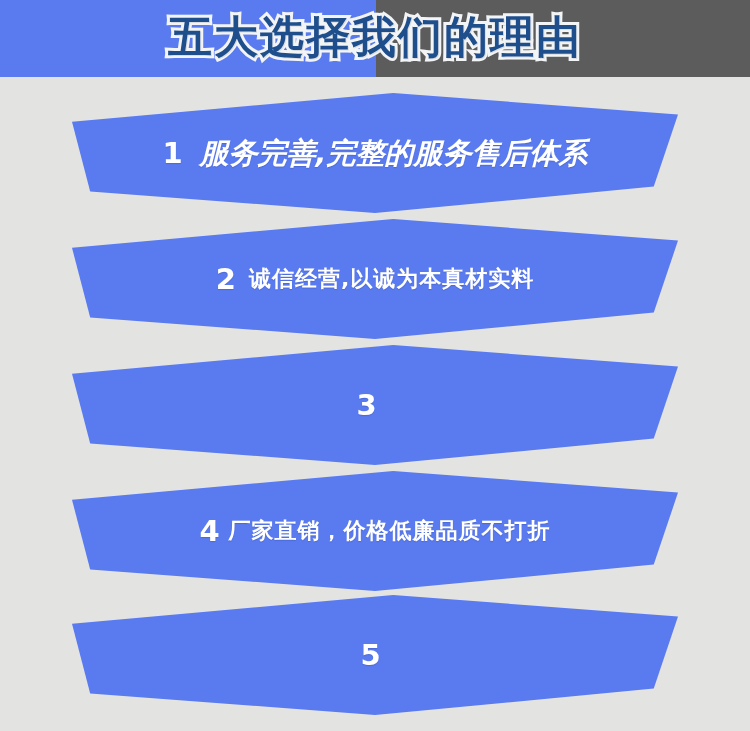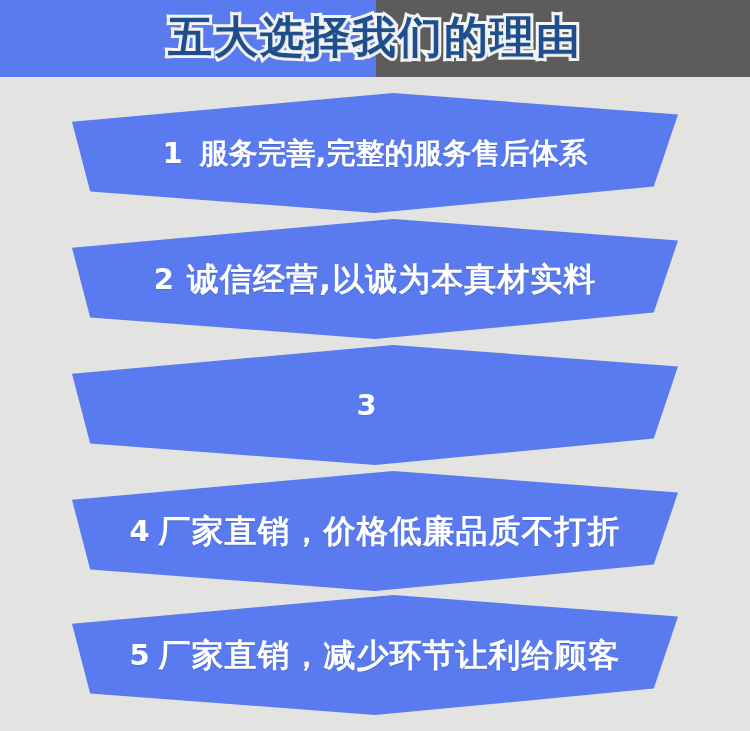--- a/index.html
+++ b/index.html
@@ -131,25 +131,25 @@
     white-space: nowrap;
     line-height: 1;
     text-shadow: 0 1px 1px rgba(20,40,120,0.20);
   }
   .banner-index {
     font-size: 29px;
     font-weight: bold;
     margin-right: 12px;
   }
   .banner-label {
-    font-size: 32px;
+    font-size: 22px;
     font-weight: bold;
   }
   
-  .row-0 .banner-label { font-size: 29px; letter-spacing: 0px; }
+  .row-0 .banner-label { font-size: 29px; letter-spacing: 0px; font-style: italic; }
   .row-0 .banner-index { margin-right: 16px; }
   .row-2 .banner-index { margin-right: 16px; }
   .row-3 .banner-index { margin-right: 8px; }
   .row-4 .banner-index { margin-right: 8px; }
 </style>
 </head>
 <body>
 
 <div class="header">
   <div class="header-bg-blue"></div>
@@ -196,18 +196,17 @@
         <span class="banner-label">厂家直销，价格低廉品质不打折</span>
       </div>
     </div>
   </div>
 
   <div class="row row-4">
     <div class="banner">
       <div class="banner-shape"></div>
       <div class="banner-text">
         <span class="banner-index">5</span>
-        <span class="banner-label">厂家直销，减少环节让利给顾客</span>
       </div>
     </div>
   </div>
 
 </div>
 
 </body></html>

